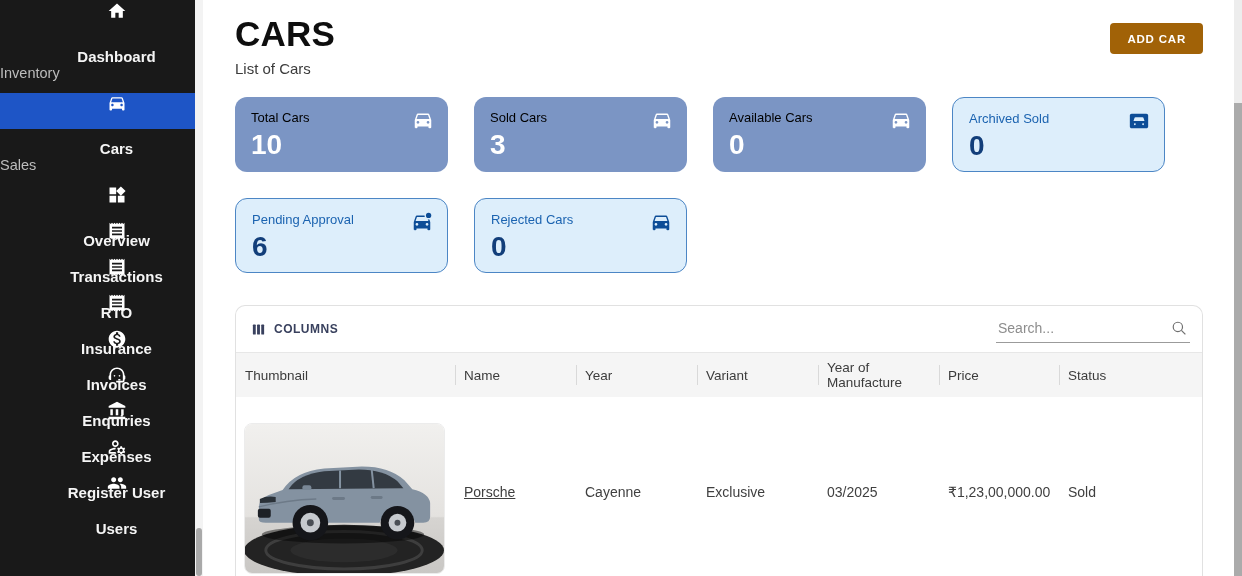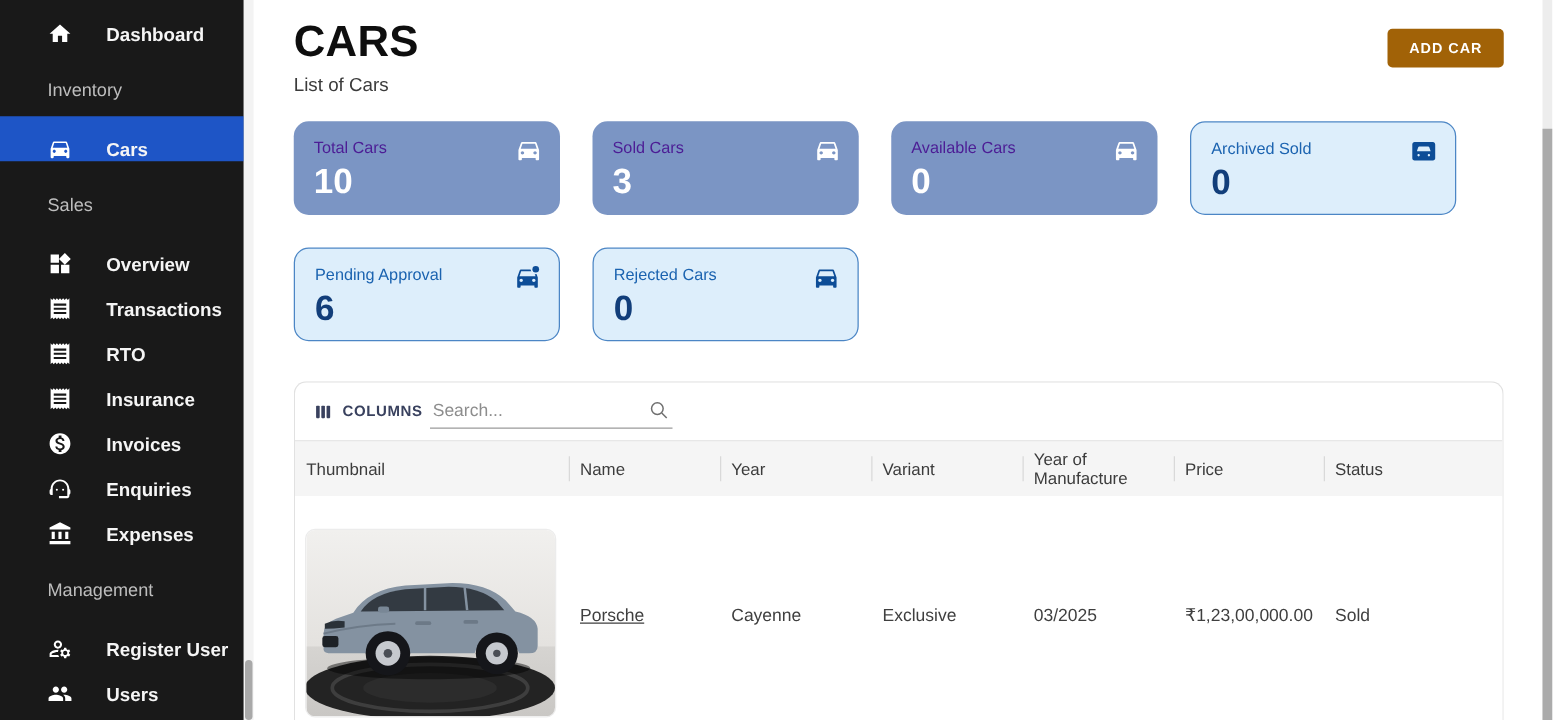--- a/index.html
+++ b/index.html
@@ -3,58 +3,58 @@
 <meta charset="utf-8">
 <style>
   html,body{margin:0;padding:0;}
   body{
     width:1242px;height:576px;position:relative;overflow:hidden;
     background:#ffffff;font-family:"Liberation Sans","DejaVu Sans",sans-serif;
     -webkit-font-smoothing:antialiased;
   }
   
   .sidebar{position:absolute;left:0;top:0;width:195px;height:576px;background:#191919;color:#f5f5f5;}
-  .side-item{display:flex;align-items:flex-end;gap:27px;height:36px;padding-left:38px;font-size:15px;font-weight:700;cursor:pointer;}
+  .side-item{display:flex;align-items:center;gap:27px;height:36px;padding-left:38px;font-size:15px;font-weight:700;cursor:pointer;flex-direction:column;}
   .side-item .ic{width:20px;height:20px;flex:0 0 20px;display:flex;align-items:center;justify-content:center;color:#ffffff;}
   .side-item .ic svg{width:20px;height:20px;fill:currentColor;}
   .side-item.active{background:#1e55c6;}
-  .section-title{height:20px;margin:26px 0 10px 0;padding-left:38px;font-size:14.5px;font-weight:400;color:#bdbdbd;display:flex;align-items:center;}
+  .section-title{height:20px;margin:26px 0 10px 0;font-size:14.5px;font-weight:400;color:#bdbdbd;display:flex;align-items:center;}
   .side-top{padding-top:1px;}
   
   .side-scroll{position:absolute;left:195px;top:0;width:8px;height:576px;background:#f3f3f3;}
   .side-scroll .thumb{position:absolute;left:1px;right:1px;top:528px;height:48px;background:#a9a9a9;border-radius:4px;}
   
   .page-scroll{position:absolute;right:0;top:0;width:8px;height:576px;background:#ededed;}
   .page-scroll .thumb{position:absolute;left:0;right:0;top:103px;bottom:0;background:#ababab;}
   
   .main{position:absolute;left:203px;top:0;width:1031px;height:576px;background:#fff;padding:0 31px 0 32px;box-sizing:border-box;}
   .page-title{margin-top:14px;font-size:35px;line-height:40px;font-weight:800;color:#0e0e0e;letter-spacing:.2px;}
   .page-subtitle{margin-top:6px;font-size:15px;color:#3b3b3b;}
   .add-btn{position:absolute;right:31px;top:23px;height:31px;padding:0 17px;background:#a16207;color:#fff;
     border:none;border-radius:4px;font-size:11.5px;font-weight:700;letter-spacing:.8px;cursor:pointer;
     font-family:"Liberation Sans","DejaVu Sans",sans-serif;}
   
   .stats{margin-top:20px;display:grid;grid-template-columns:repeat(4,213px);gap:26px 26px;}
   .card{position:relative;height:75px;border-radius:12px;box-sizing:border-box;padding:13px 16px;}
   .card.solid{background:#7b95c4;color:#ffffff;}
-  .card.solid .card-label{color:#4c1d95;}
+  .card.solid .card-label{color:#000000;}
   .card.solid .card-value{color:#ffffff;}
   .card.solid .card-ic{color:#ffffff;}
   .card.light{background:#ddeefb;border:1px solid #4c86c5;}
   .card.light .card-label{color:#1b63b0;}
   .card.light .card-value{color:#123e7a;}
   .card.light .card-ic{color:#0d4d97;}
   .card-label{font-size:13px;font-weight:400;}
   .card-value{margin-top:5px;font-size:28px;line-height:30px;font-weight:700;}
   .card-ic{position:absolute;right:14px;top:12px;width:22px;height:22px;}
   .card-ic svg{width:22px;height:22px;fill:currentColor;}
   
   .table-card{margin-top:32px;height:281px;border:1px solid #e1e1e1;border-bottom:none;border-radius:10px 10px 0 0;
     overflow:hidden;background:#fff;box-sizing:border-box;}
-  .toolbar{height:46px;display:flex;align-items:center;padding:0 12px 0 9px;}
+  .toolbar{height:46px;display:flex;align-items:center;justify-content:space-between;padding:0 12px 0 9px;}
   .columns-btn{display:flex;align-items:center;gap:8px;background:none;border:none;color:#39415e;cursor:pointer;
     font-family:"Liberation Sans","DejaVu Sans",sans-serif;font-size:12px;font-weight:700;letter-spacing:.5px;padding:4px 6px;}
   .columns-btn svg{width:15px;height:15px;fill:currentColor;}
   .search-wrap{position:relative;width:194px;}
   .search-wrap input{width:100%;box-sizing:border-box;border:none;border-bottom:1px solid #9b9b9b;outline:none;
     padding:4px 26px 6px 2px;font-size:14px;color:#1d4ed8;font-family:"Liberation Sans","DejaVu Sans",sans-serif;background:transparent;}
   .search-wrap input::placeholder{color:#8d8d8d;}
   .search-ic{position:absolute;right:2px;bottom:6px;width:18px;height:18px;color:#6f6f6f;}
   .search-ic svg{width:18px;height:18px;stroke:currentColor;fill:none;stroke-width:1.6;}
   .tgrid{display:grid;grid-template-columns:219px 121px 121px 121px 121px 120px 1fr;}
@@ -146,21 +146,20 @@
   </div>
   <div class="side-item">
     <span class="ic">
       <svg viewBox="0 0 24 24">
           <path d="M4 10h3v7H4v-7zm6.5 0h3v7h-3v-7zM2 19h20v3H2v-3zm15-9h3v7h-3v-7zm-5-9L2 6v2h20V6L12 1z"></path>
         </svg>
     </span>
     <span>Expenses</span>
   </div>
 
-  <div class="section-title">Management</div>
   <div class="side-item">
     <span class="ic">
       <svg viewBox="0 0 24 24">
           <path d="M4 18v-.65c0-.34.16-.66.41-.81C6.1 15.53 8.03 15 10 15c.03 0 .05 0 .08.01.1-.7.3-1.37.59-1.98-.22-.02-.44-.03-.67-.03-2.42 0-4.68.67-6.61 1.82-.88.52-1.39 1.5-1.39 2.53V20h9.26c-.42-.6-.75-1.28-.97-2H4zm6-6c2.21 0 4-1.79 4-4s-1.79-4-4-4-4 1.79-4 4 1.79 4 4 4zm0-6c1.1 0 2 .9 2 2s-.9 2-2 2-2-.9-2-2 .9-2 2-2zm10.75 10c0-.22-.03-.42-.06-.63l1.14-1.01-1-1.73-1.45.49c-.32-.27-.68-.48-1.08-.63L18 11h-2l-.3 1.49c-.4.15-.76.36-1.08.63l-1.45-.49-1 1.73 1.14 1.01c-.03.21-.06.41-.06.63s.03.42.06.63l-1.14 1.01 1 1.73 1.45-.49c.32.27.68.48 1.08.63L16 21h2l.3-1.49c.4-.15.76-.36 1.08-.63l1.45.49 1-1.73-1.14-1.01c.03-.21.06-.41.06-.63zM17 18c-1.1 0-2-.9-2-2s.9-2 2-2 2 .9 2 2-.9 2-2 2z"></path>
         </svg>
     </span>
     <span>Register User</span>
   </div>
   <div class="side-item">
     <span class="ic">

